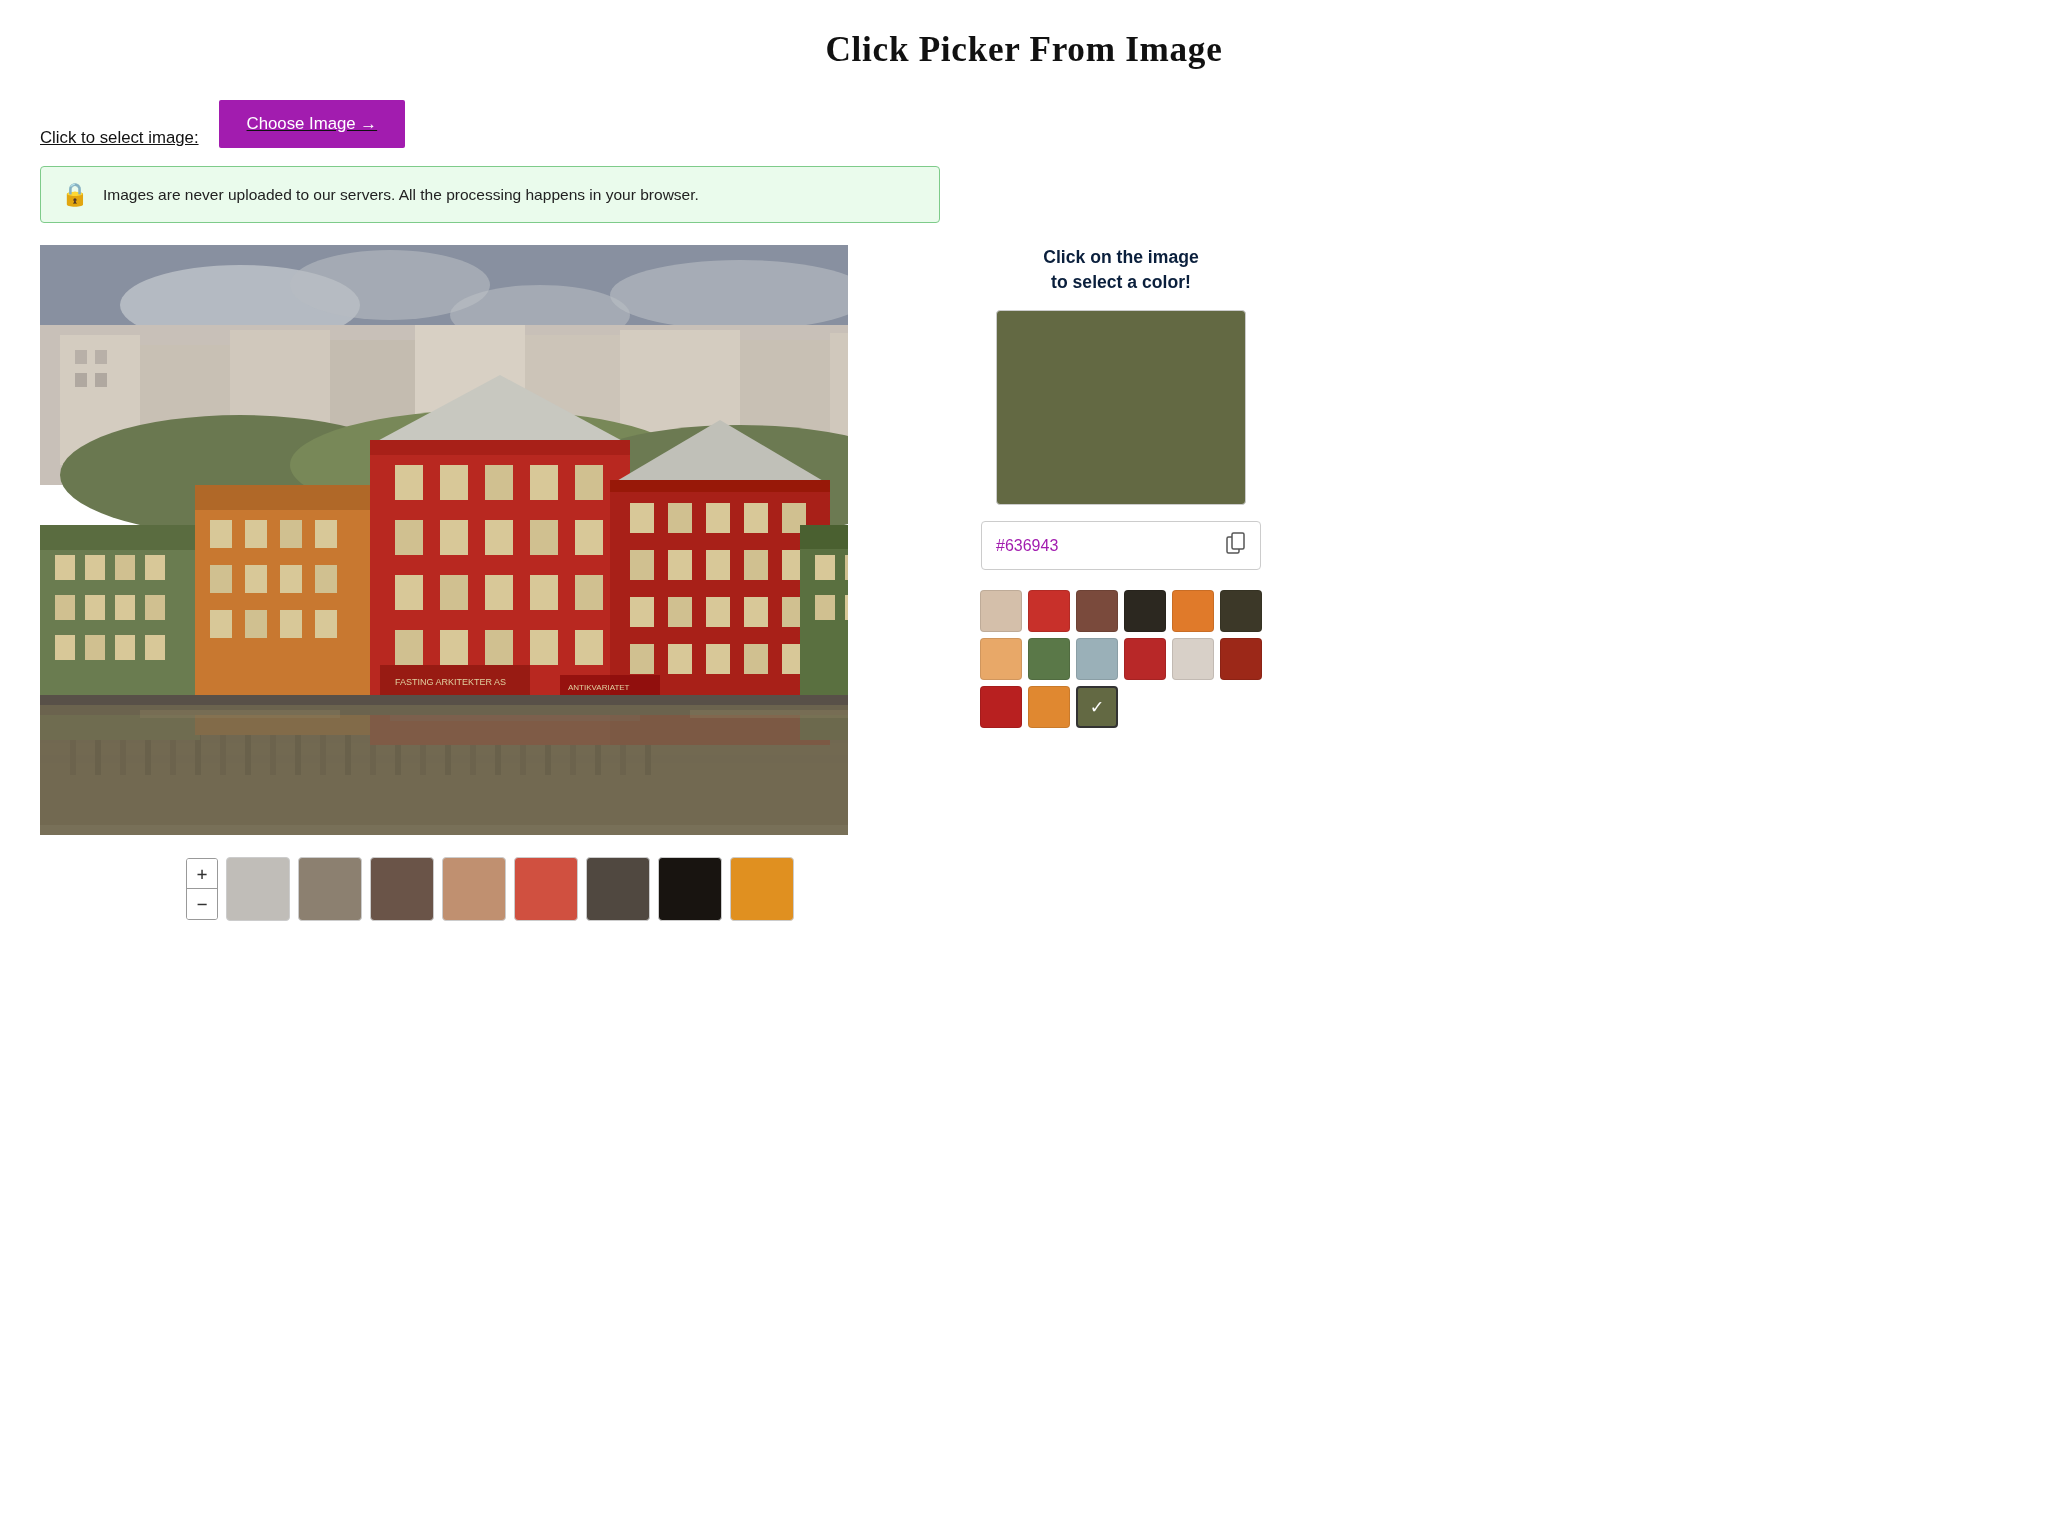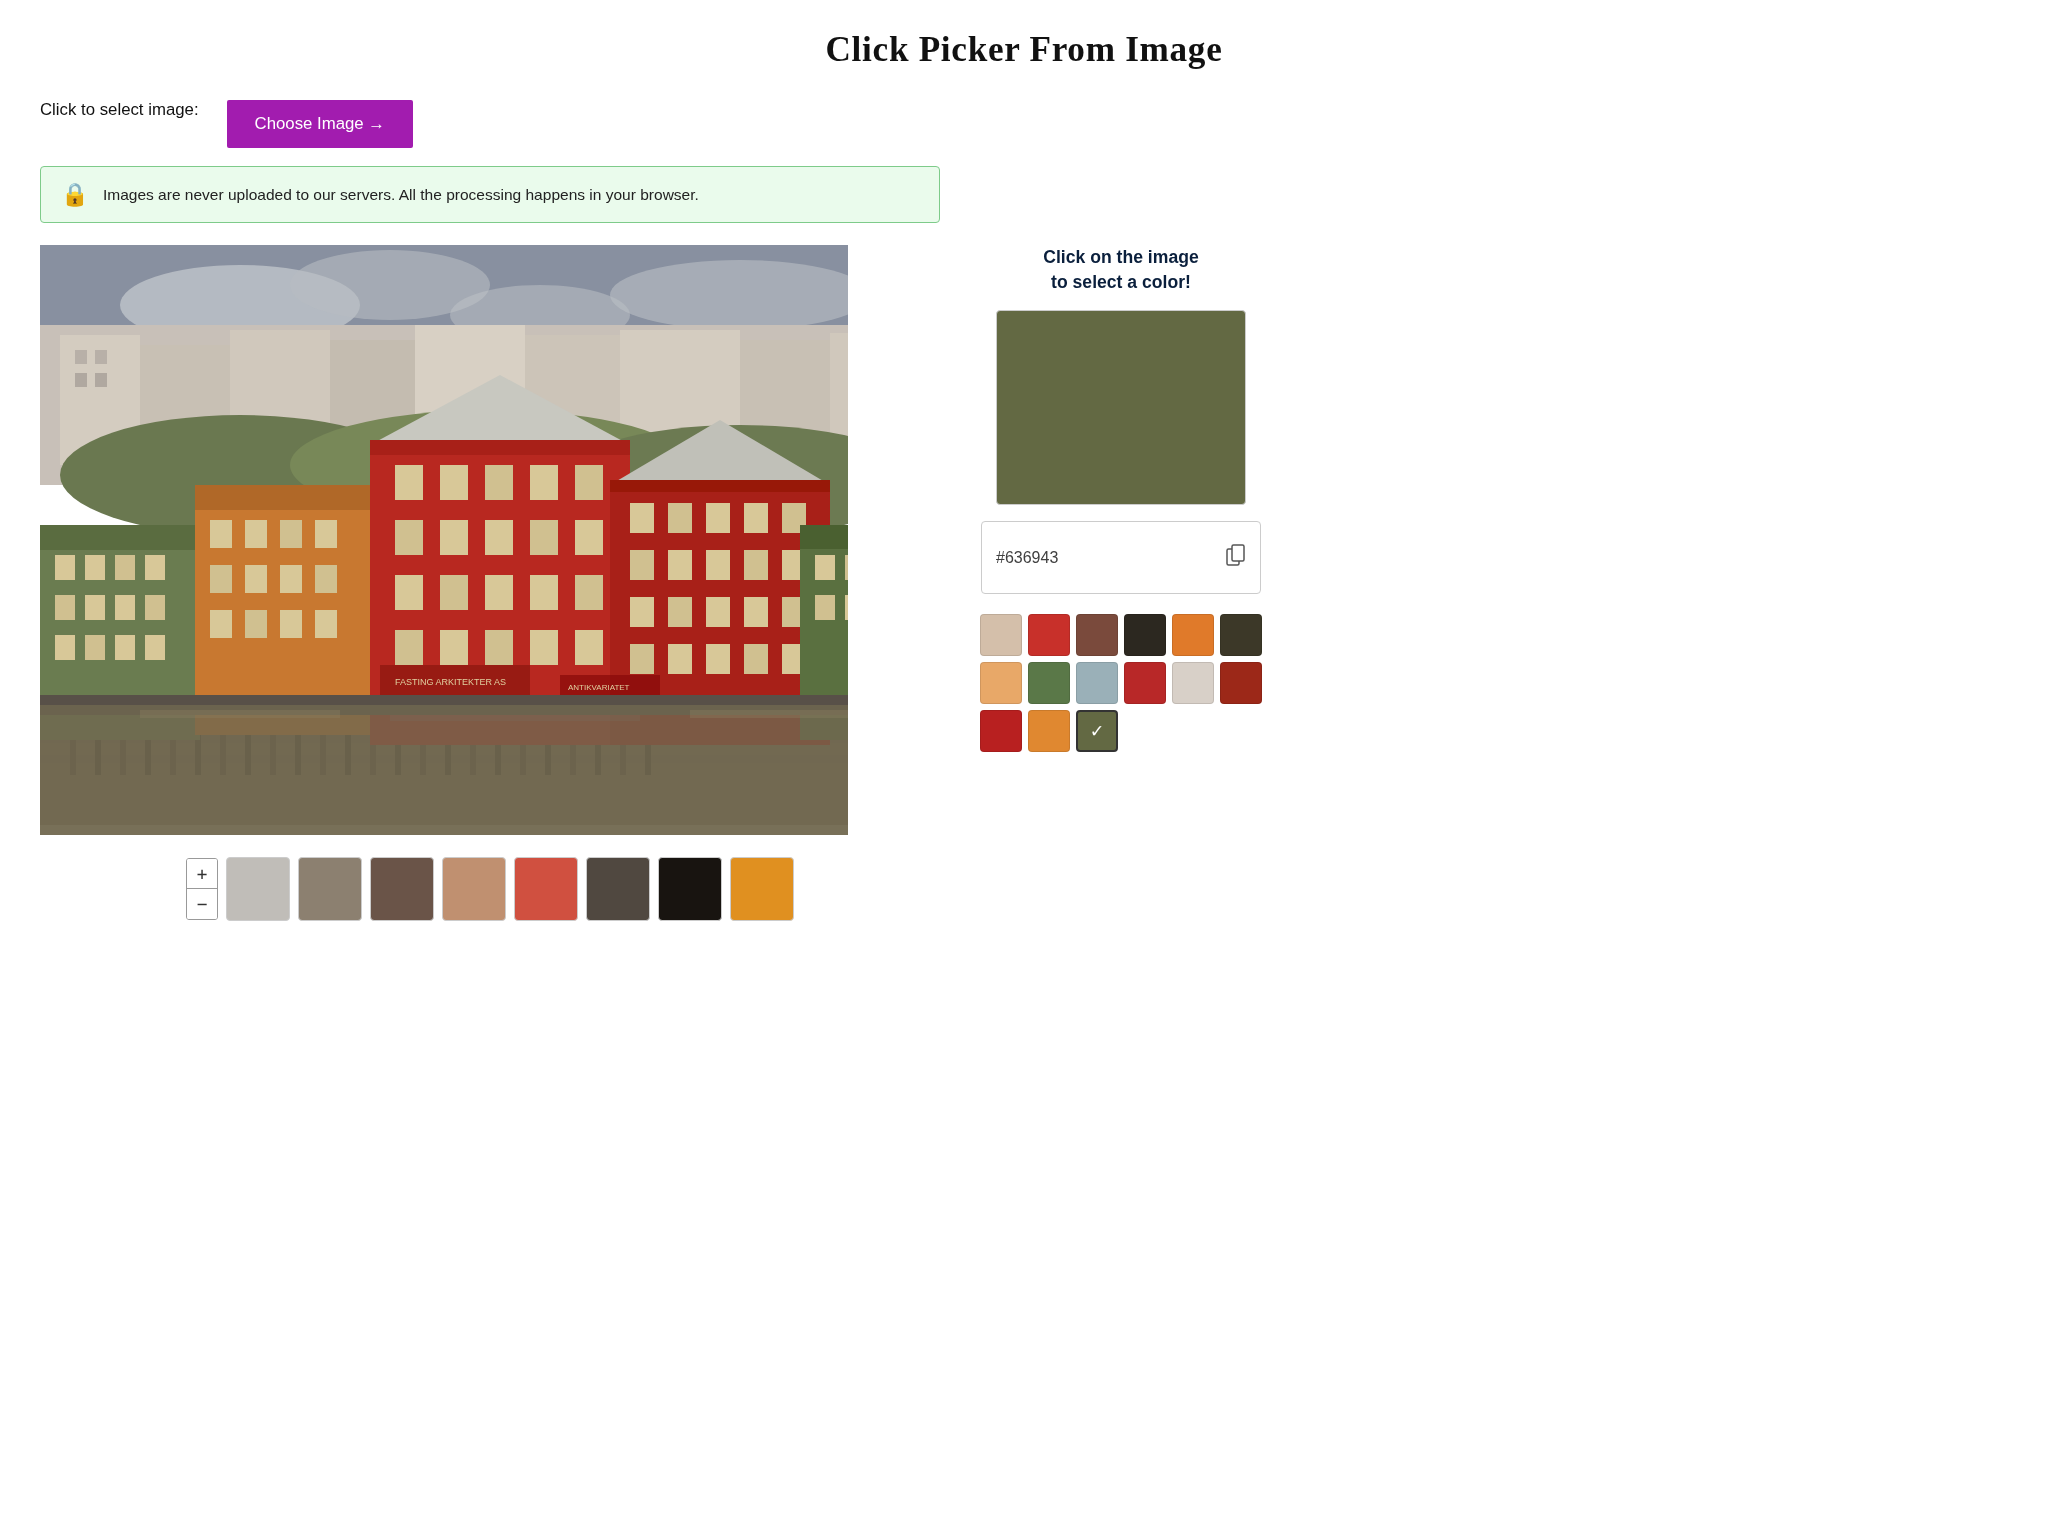--- a/index.html
+++ b/index.html
@@ -12,23 +12,24 @@
     h1 {
       text-align: center;
       font-size: 2.2rem;
       font-weight: 900;
       letter-spacing: 0.02em;
       margin-bottom: 30px;
       font-family: Georgia, serif;
     }
     .top-controls {
       display: flex;
-      align-items: flex-start;
-      gap: 28px;
+      align-items: flex-end;
+      gap: 20px;
       margin-bottom: 18px;
+      text-decoration: underline;
     }
     .click-label {
       font-size: 1.05rem;
       font-family: Arial, sans-serif;
       color: #111;
     }
     .choose-btn {
       background: #a21caf;
       color: #fff;
       border: none;
@@ -133,25 +134,25 @@
       height: 195px;
       border-radius: 4px;
       border: 1px solid #ccc;
     }
     .color-value-row {
       width: 280px;
       display: flex;
       align-items: center;
       border: 1.5px solid #ccc;
       border-radius: 4px;
-      padding: 22px 14px;
+      padding: 10px 14px;
       background: #fff;
       font-family: Arial, sans-serif;
       font-size: 1rem;
-      color: #404040;
+      color: #a21caf;
     }
     .color-value-text {
       flex: 1;
     }
     .copy-icon {
       cursor: pointer;
       font-size: 1.1rem;
       color: #555;
       padding-left: 8px;
       flex-shrink: 0;

